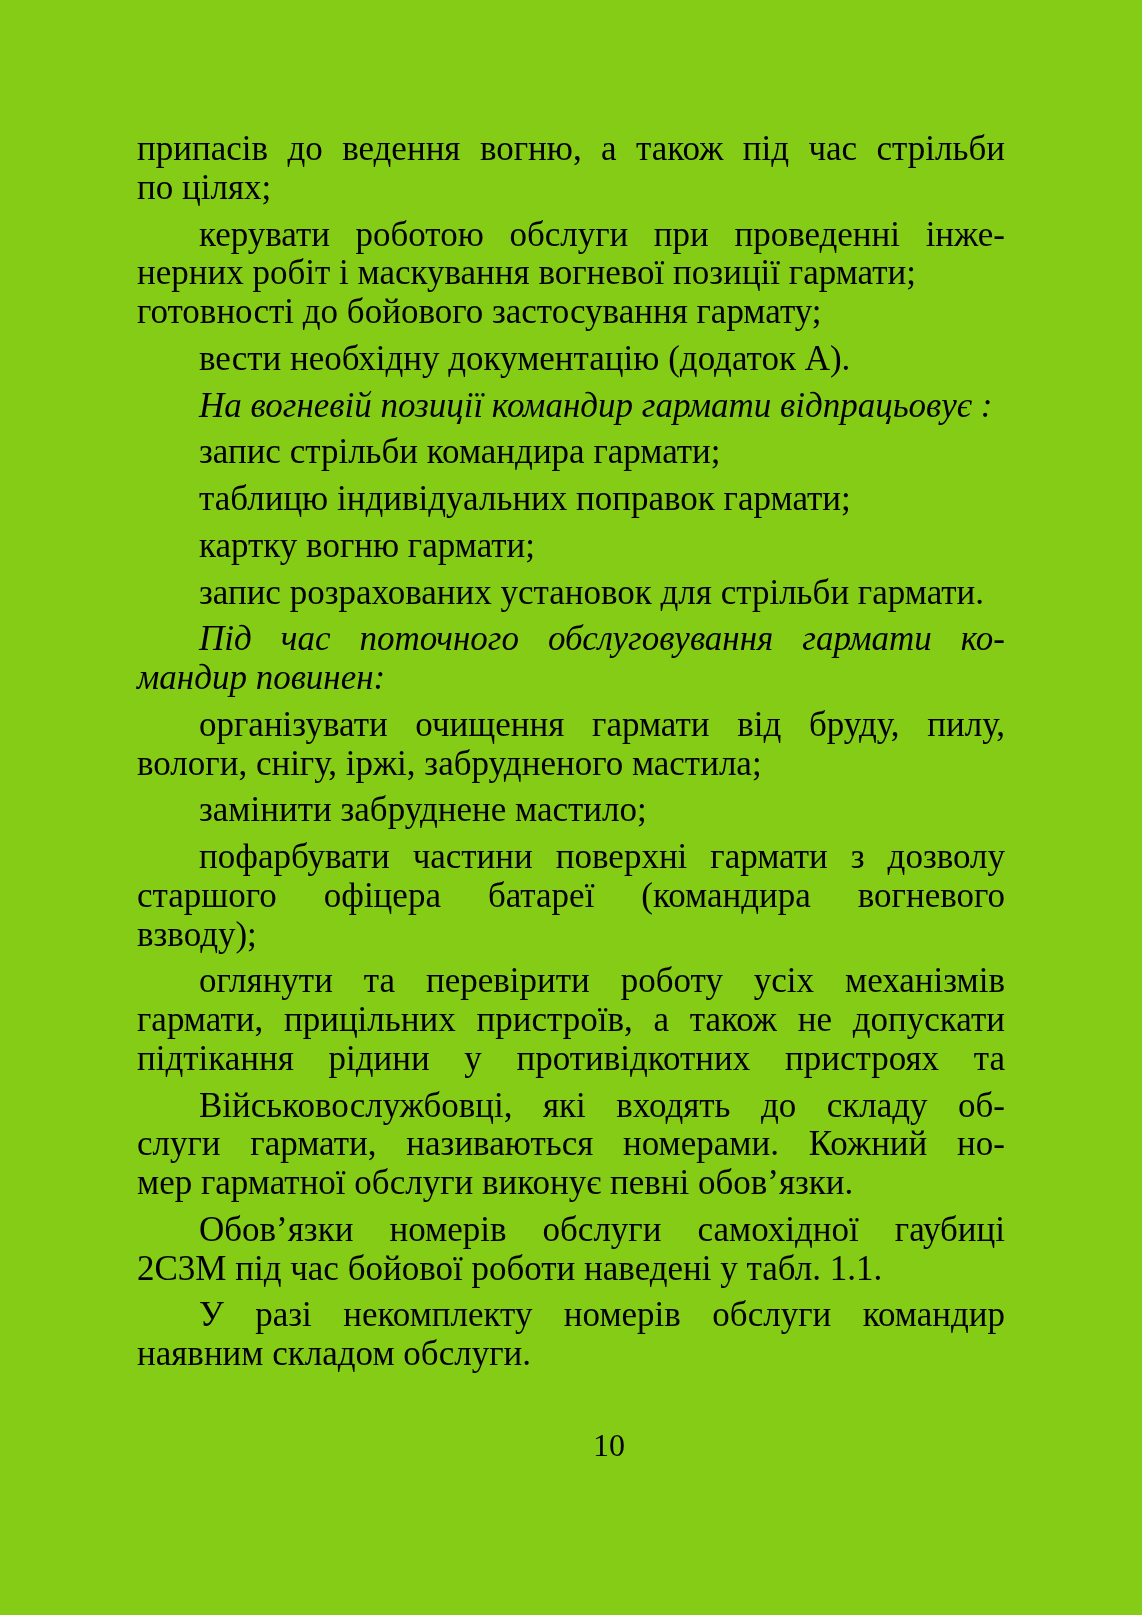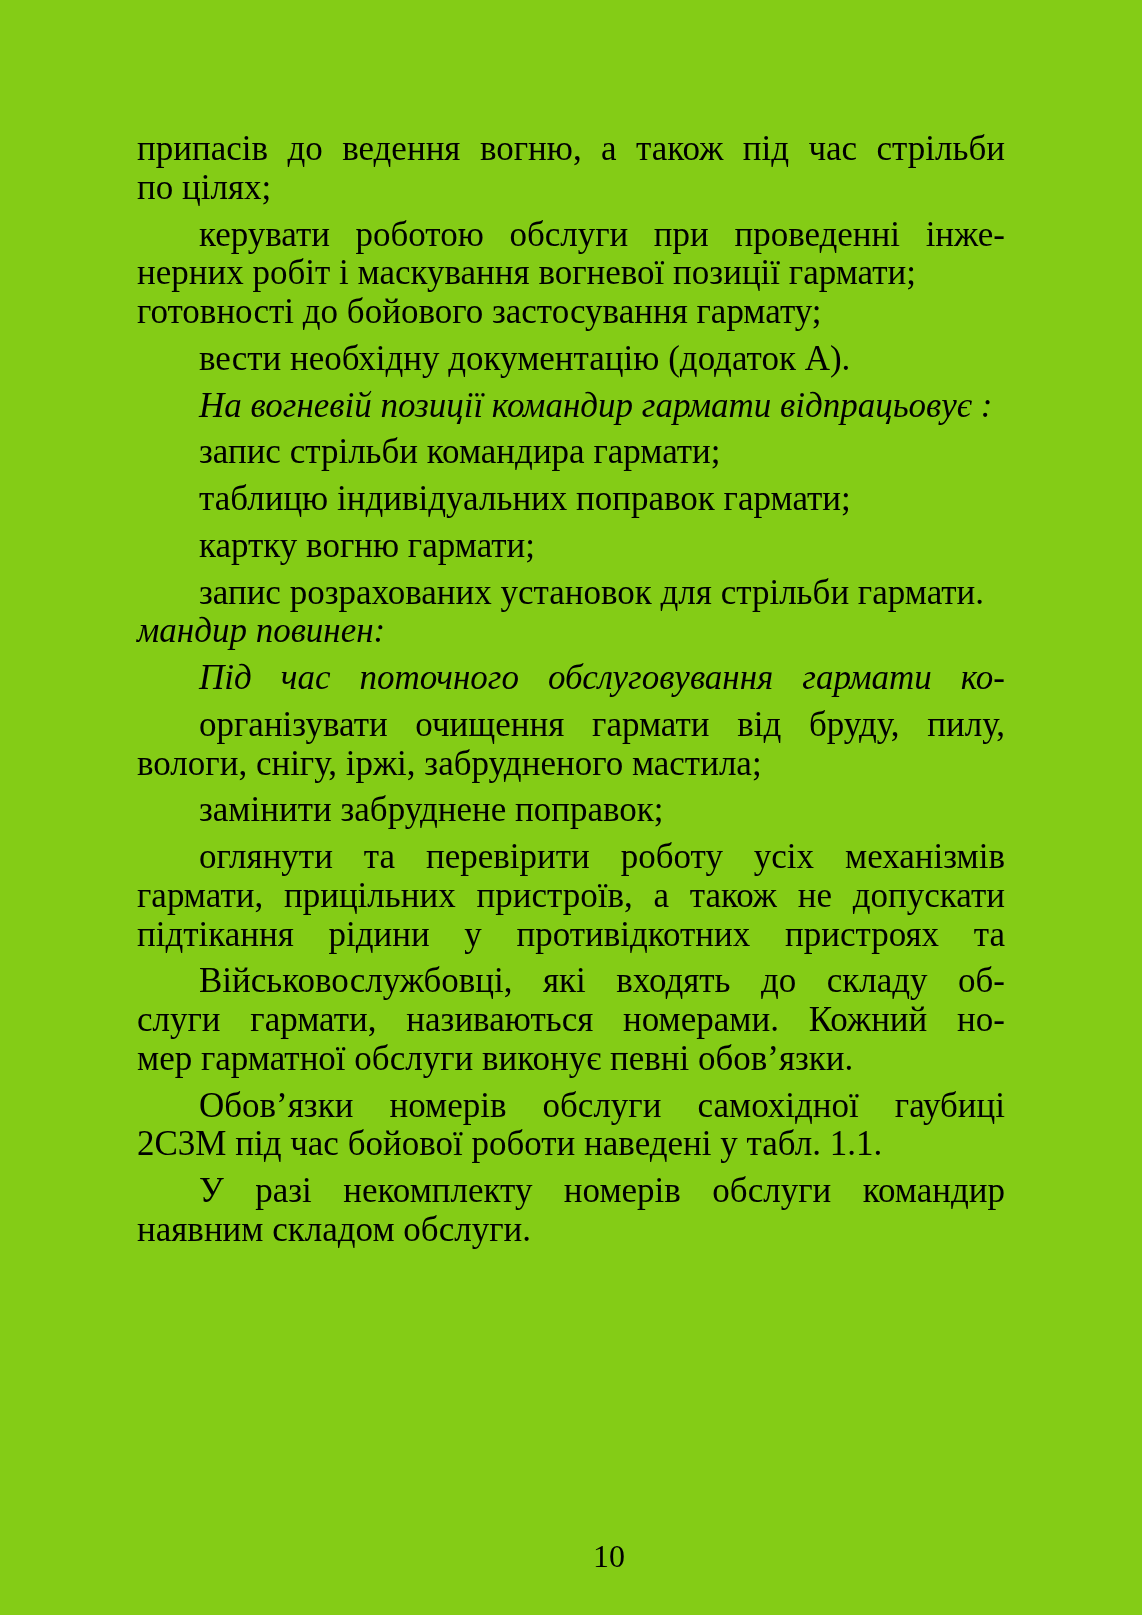--- a/index.html
+++ b/index.html
@@ -38,21 +38,21 @@
     text-align: left;
     text-align-last: left;
   }
   .line.indent {
     text-indent: 62px;
     margin-top: 8px;
   }
   .footer {
     position: absolute;
     left: 137px;
-    top: 1539px;
+    top: 1428px;
     width: 868px;
     text-align: center;
     transform: translateX(38px);
     font-size: 32px;
     line-height: 1.1;
   }
 </style>
 </head>
 <body>
 
@@ -81,29 +81,34 @@
       <div class="para">
         <div class="line last indent">таблицю індивідуальних поправок гармати;</div>
       </div>
       <div class="para">
         <div class="line last indent">картку вогню гармати;</div>
       </div>
       <div class="para">
         <div class="line last indent">запис розрахованих установок для стрільби гармати.</div>
       </div>
       <div class="para italic">
+        <div class="line indent">Під час поточного обслуговування гармати ко-</div>
         <div class="line last">мандир повинен:</div>
-        <div class="line indent">Під час поточного обслуговування гармати ко-</div>
       </div>
       <div class="para">
         <div class="line indent">організувати очищення гармати від бруду, пилу,</div>
         <div class="line last">вологи, снігу, іржі, забрудненого мастила;</div>
       </div>
       <div class="para">
-        <div class="line last indent">замінити забруднене поправок;</div>
+        <div class="line last indent">замінити забруднене мастило;</div>
+      </div>
+      <div class="para">
+        <div class="line indent">пофарбувати частини поверхні гармати з дозволу</div>
+        <div class="line">старшого офіцера батареї (командира вогневого</div>
+        <div class="line last">взводу);</div>
       </div>
       <div class="para">
         <div class="line indent">оглянути та перевірити роботу усіх механізмів</div>
         <div class="line">гармати, прицільних пристроїв, а також не допускати</div>
         <div class="line">підтікання рідини у противідкотних пристроях та</div>
       </div>
       <div class="para">
         <div class="line indent">Військовослужбовці, які входять до складу об-</div>
         <div class="line">слуги гармати, називаються номерами. Кожний но-</div>
         <div class="line last">мер гарматної обслуги виконує певні обов’язки.</div>

